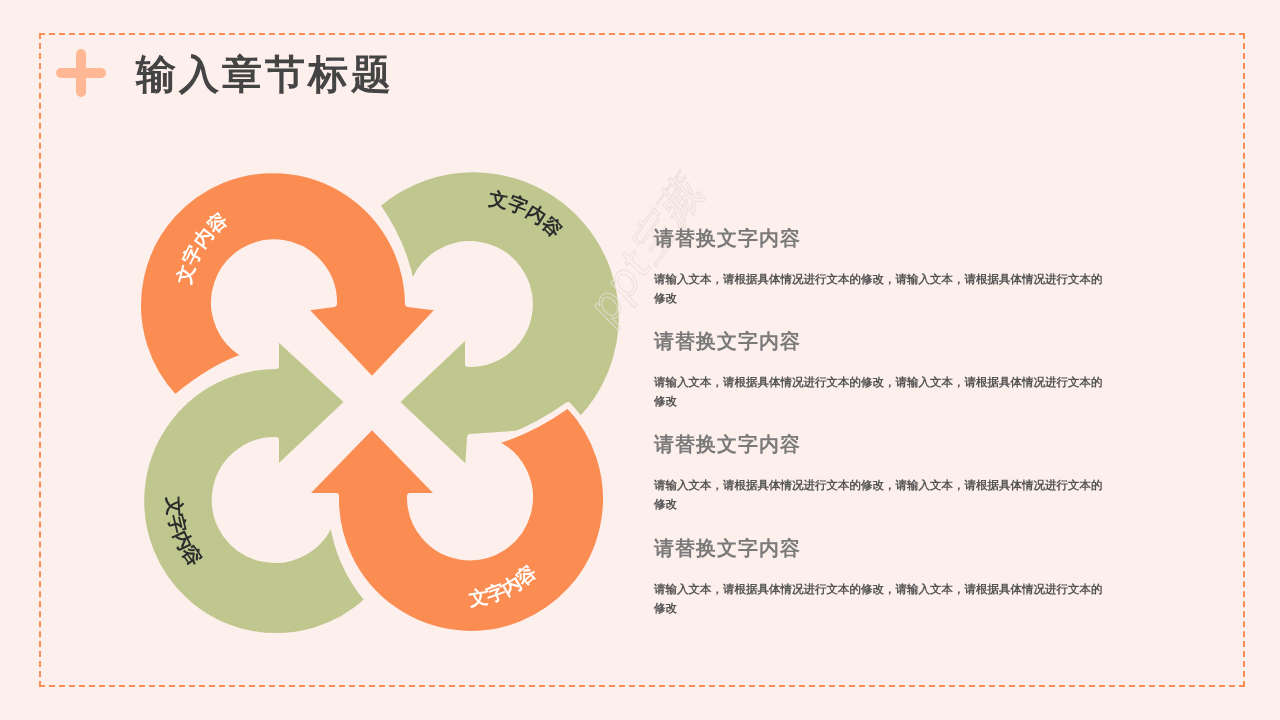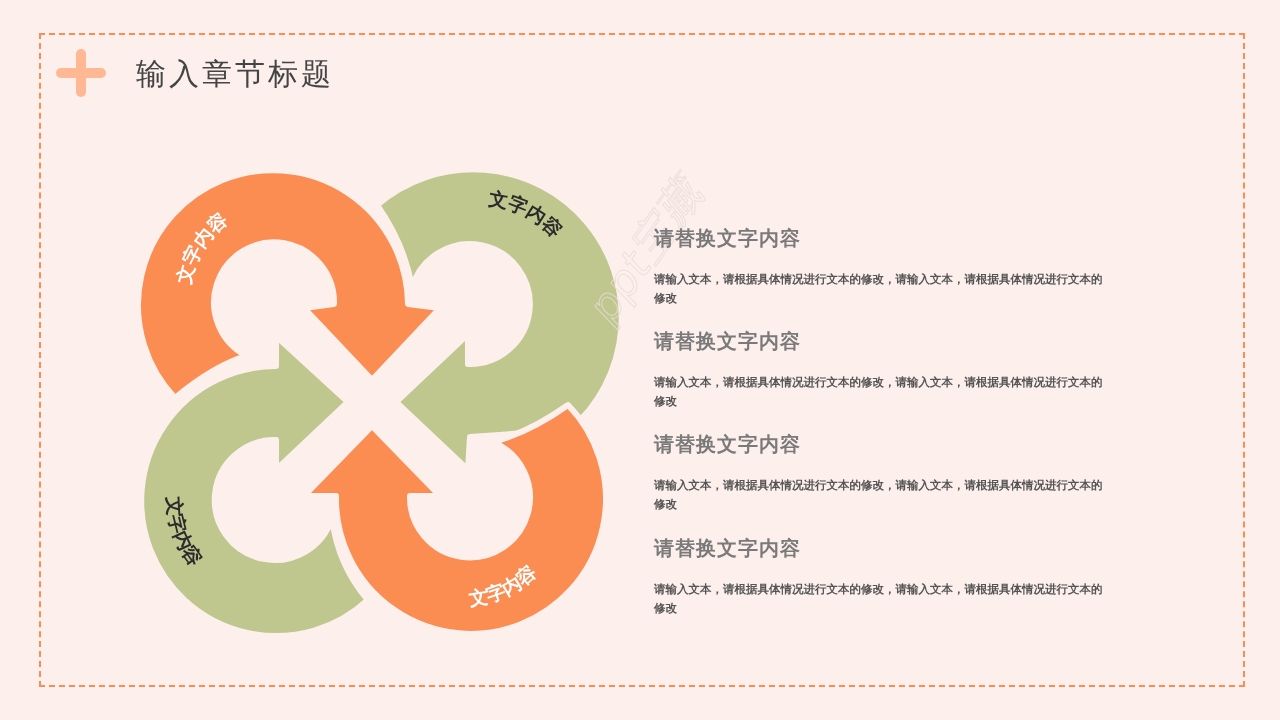--- a/index.html
+++ b/index.html
@@ -3,21 +3,21 @@
 <meta charset="utf-8">
 <style>
   html,body{margin:0;padding:0;}
   body{width:1280px;height:720px;background:#fdf0ec;position:relative;overflow:hidden;
        font-family:"DejaVu Sans","Liberation Sans",sans-serif;}
   .frame{position:absolute;left:39px;top:33px;width:1206px;height:654px;
          border:2px dashed #f98d54;box-sizing:border-box;}
   .plus{position:absolute;left:56px;top:49px;width:50px;height:48px;}
   .plus .h{position:absolute;left:0;top:19px;width:50px;height:10px;border-radius:5px;}
   .plus .v{position:absolute;left:20px;top:0;width:10px;height:48px;border-radius:5px;}
-  .title{position:absolute;left:136px;top:52px;font-size:30px;font-weight:normal;color:#444444;
+  .title{position:absolute;left:136px;top:52px;font-size:40px;font-weight:bold;color:#444444;
          letter-spacing:3px;line-height:44px;}
   .diagram{position:absolute;left:0;top:0;width:1280px;height:720px;}
   .item{position:absolute;left:654px;width:460px;font-family:Liberation Serif, serif;}
   .item .h{font-size:20px;font-weight:bold;color:#7a7a7a;letter-spacing:1px;line-height:26px;}
   .item .p{font-size:11.5px;color:#555555;line-height:19px;margin-top:19px;width:450px;font-weight:bold;}
   .watermark{position:absolute;left:575px;top:300px;font-size:44px;color:rgba(255,255,255,0.0);
              -webkit-text-stroke:1px #e8dcd8;transform:rotate(-55deg);transform-origin:left top;
              font-family:"DejaVu Sans",sans-serif;font-style:italic;opacity:0.8;}
 </style>
 </head>

